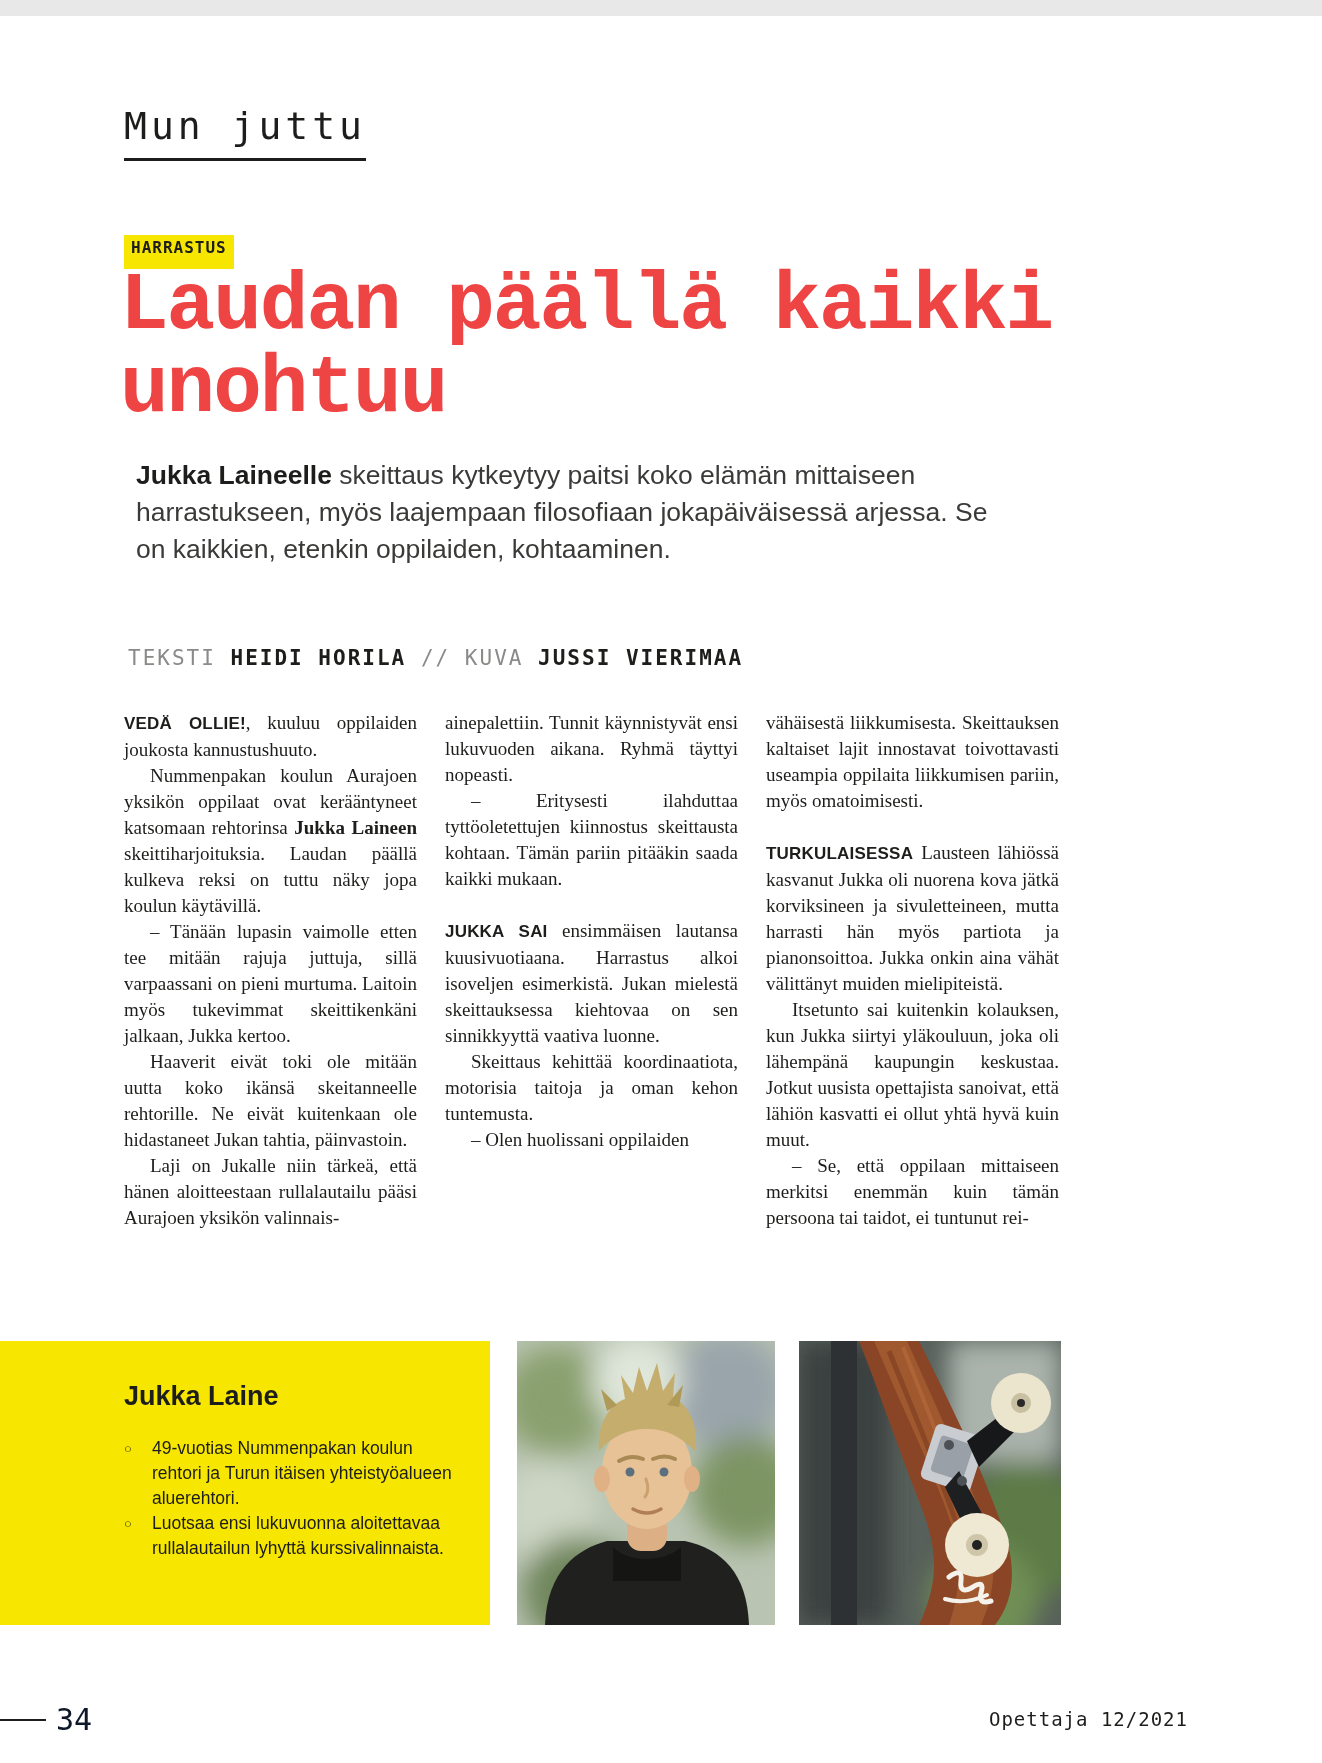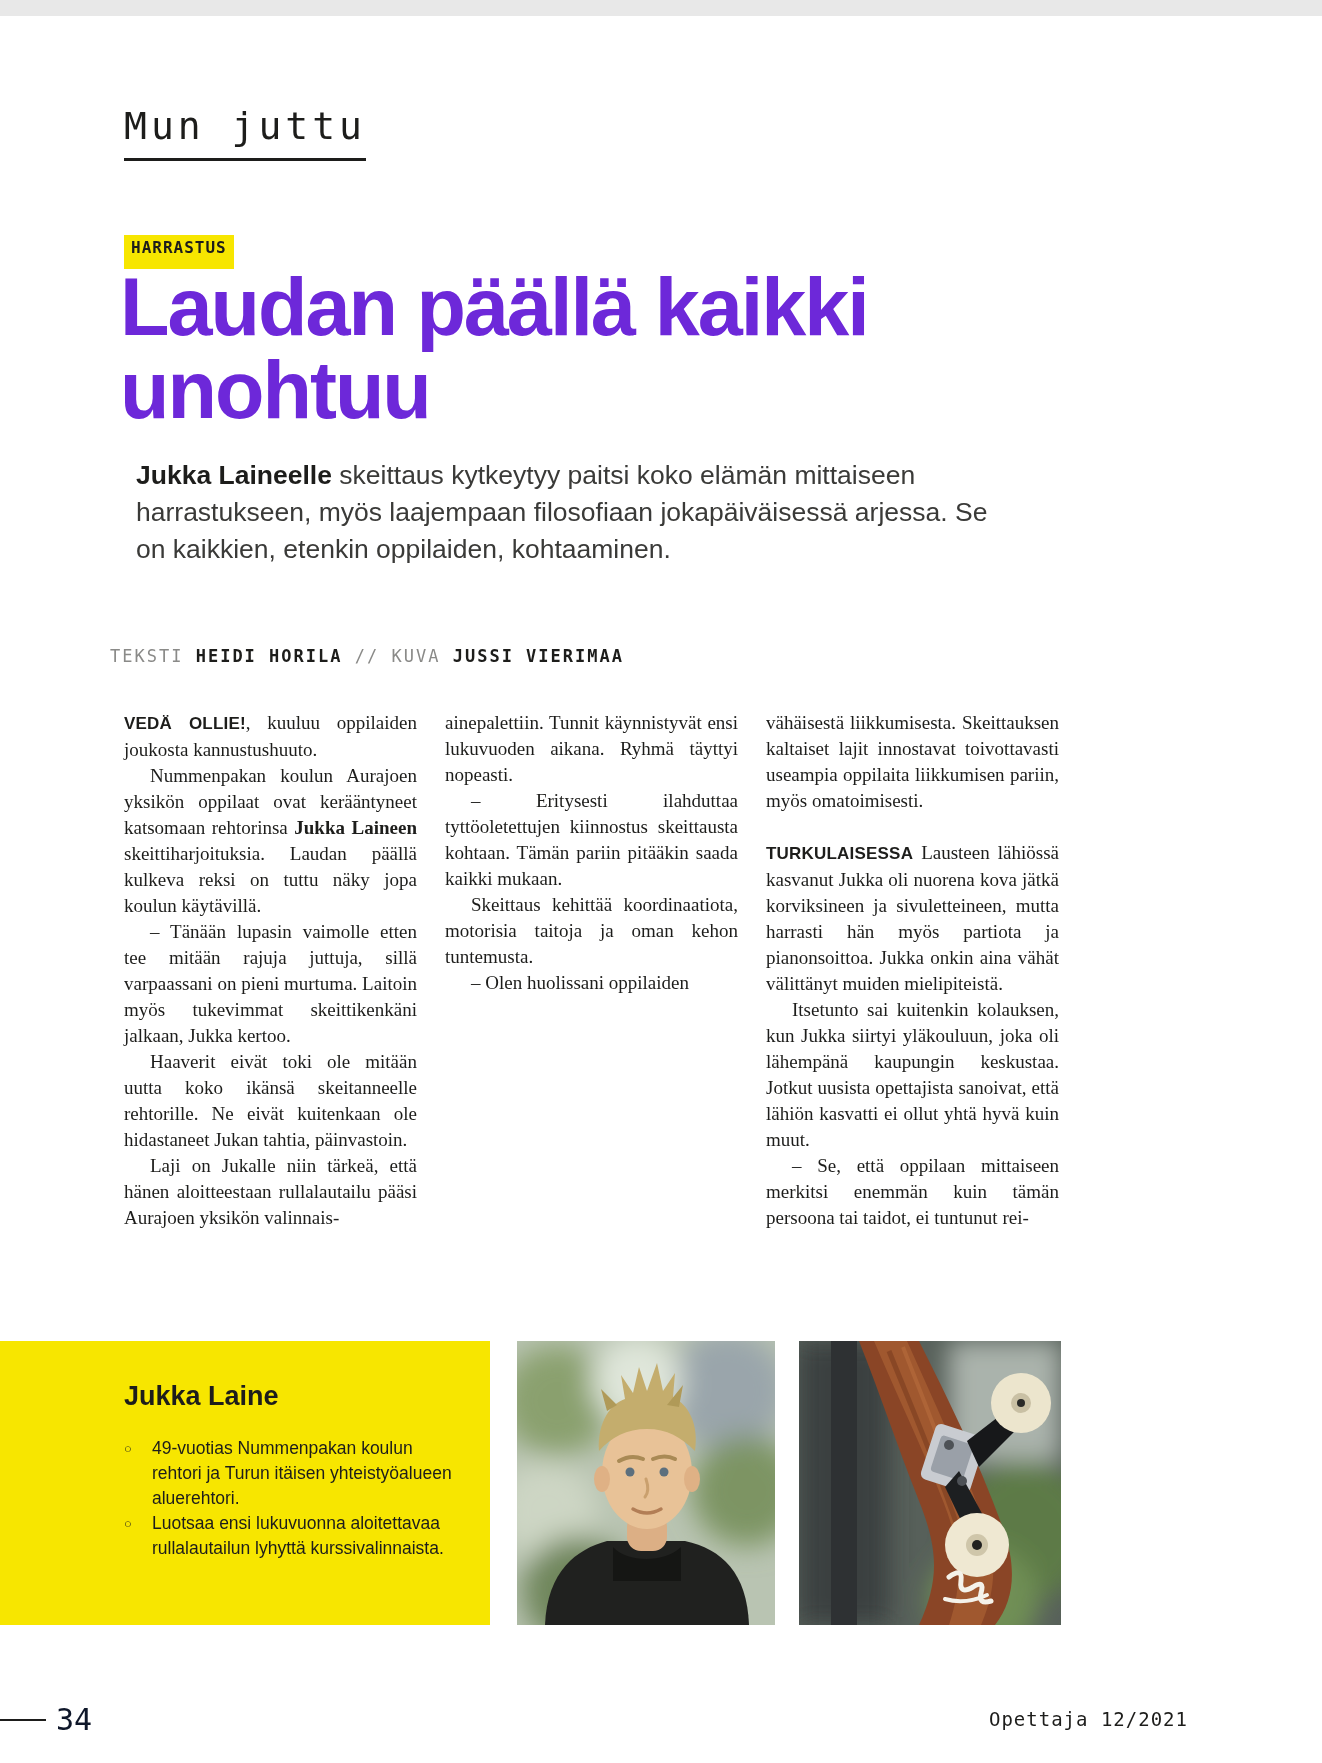--- a/index.html
+++ b/index.html
@@ -27,39 +27,39 @@
     position:absolute; top:219px; left:124px;
     background:var(--yellow,#F7E600);
     font-family:"DejaVu Sans Mono", monospace;
     font-size:16px; font-weight:700; letter-spacing:1px;
     padding:3px 7px 12px 7px;
     color:#1d1d1b;
   }
   
   .headline {
     position:absolute; top:250px; left:120px; width:940px;
-    font-family:Liberation Sans, sans-serif;
+    font-family:Liberation Mono, monospace;
     font-weight:700;
     font-size:81px; line-height:1.02; letter-spacing:-2px;
-    color:#6d28d9;
+    color:#ef4444;
   }
   
   .lead {
     position:absolute; top:441px; left:136px; width:860px;
     font-family:"Liberation Sans", sans-serif;
     font-weight:300;
     font-size:26.5px; line-height:37px;
     color:#3a3a38;
   }
   .lead strong { font-weight:700; color:#1d1d1b; }
   
   .byline {
-    position:absolute; top:630px; left:110px;
-    font-family:"DejaVu Sans Mono", monospace;
-    font-size:17px; letter-spacing:2px;
+    position:absolute; top:630px; left:128px;
+    font-family:"DejaVu Sans Mono", monospace;
+    font-size:21px; letter-spacing:2px;
     color:#8a8a88;
     white-space:nowrap;
   }
   .byline b { color:#1d1d1b; font-weight:700; }
   
   .columns {
     position:absolute; top:694px; left:124px;
     display:flex; gap:28px;
   }
   .col { width:293px; }
@@ -141,20 +141,21 @@
     <div class="col">
         <p class="bpara"><strong class="leadin">VEDÄ OLLIE!</strong>, kuuluu oppilaiden joukosta kannustushuuto.</p>
         <p class="bpara indent">Nummenpakan koulun Aurajoen yksikön oppilaat ovat kerääntyneet katsomaan rehtorinsa <strong class="inline-bold">Jukka Laineen</strong> skeittiharjoituksia. Laudan päällä kulkeva reksi on tuttu näky jopa koulun käytävillä.</p>
         <p class="bpara indent">– Tänään lupasin vaimolle etten tee mitään rajuja juttuja, sillä varpaassani on pieni murtuma. Laitoin myös tukevimmat skeittikenkäni jalkaan, Jukka kertoo.</p>
         <p class="bpara indent">Haaverit eivät toki ole mitään uutta koko ikänsä skeitanneelle rehtorille. Ne eivät kuitenkaan ole hidastaneet Jukan tahtia, päinvastoin.</p>
         <p class="bpara indent">Laji on Jukalle niin tärkeä, että hänen aloitteestaan rullalautailu pääsi Aurajoen yksikön valinnais-</p>
       </div>
     <div class="col">
         <p class="bpara">ainepalettiin. Tunnit käynnistyvät ensi lukuvuoden aikana. Ryhmä täyttyi nopeasti.</p>
         <p class="bpara indent">– Eritysesti ilahduttaa tyttöoletettujen kiinnostus skeittausta kohtaan. Tämän pariin pitääkin saada kaikki mukaan.</p>
+        <p class="bpara space"><strong class="leadin">JUKKA SAI</strong> ensimmäisen lautansa kuusivuotiaana. Harrastus alkoi isoveljen esimerkistä. Jukan mielestä skeittauksessa kiehtovaa on sen sinnikkyyttä vaativa luonne.</p>
         <p class="bpara indent">Skeittaus kehittää koordinaatiota, motorisia taitoja ja oman kehon tuntemusta.</p>
         <p class="bpara indent">– Olen huolissani oppilaiden</p>
       </div>
     <div class="col">
         <p class="bpara">vähäisestä liikkumisesta. Skeittauksen kaltaiset lajit innostavat toivottavasti useampia oppilaita liikkumisen pariin, myös omatoimisesti.</p>
         <p class="bpara space"><strong class="leadin">TURKULAISESSA</strong> Lausteen lähiössä kasvanut Jukka oli nuorena kova jätkä korviksineen ja sivuletteineen, mutta harrasti hän myös partiota ja pianonsoittoa. Jukka onkin aina vähät välittänyt muiden mielipiteistä.</p>
         <p class="bpara indent">Itsetunto sai kuitenkin kolauksen, kun Jukka siirtyi yläkouluun, joka oli lähempänä kaupungin keskustaa. Jotkut uusista opettajista sanoivat, että lähiön kasvatti ei ollut yhtä hyvä kuin muut.</p>
         <p class="bpara indent">– Se, että oppilaan mittaiseen merkitsi enemmän kuin tämän persoona tai taidot, ei tuntunut rei-</p>
       </div>
   </div>

